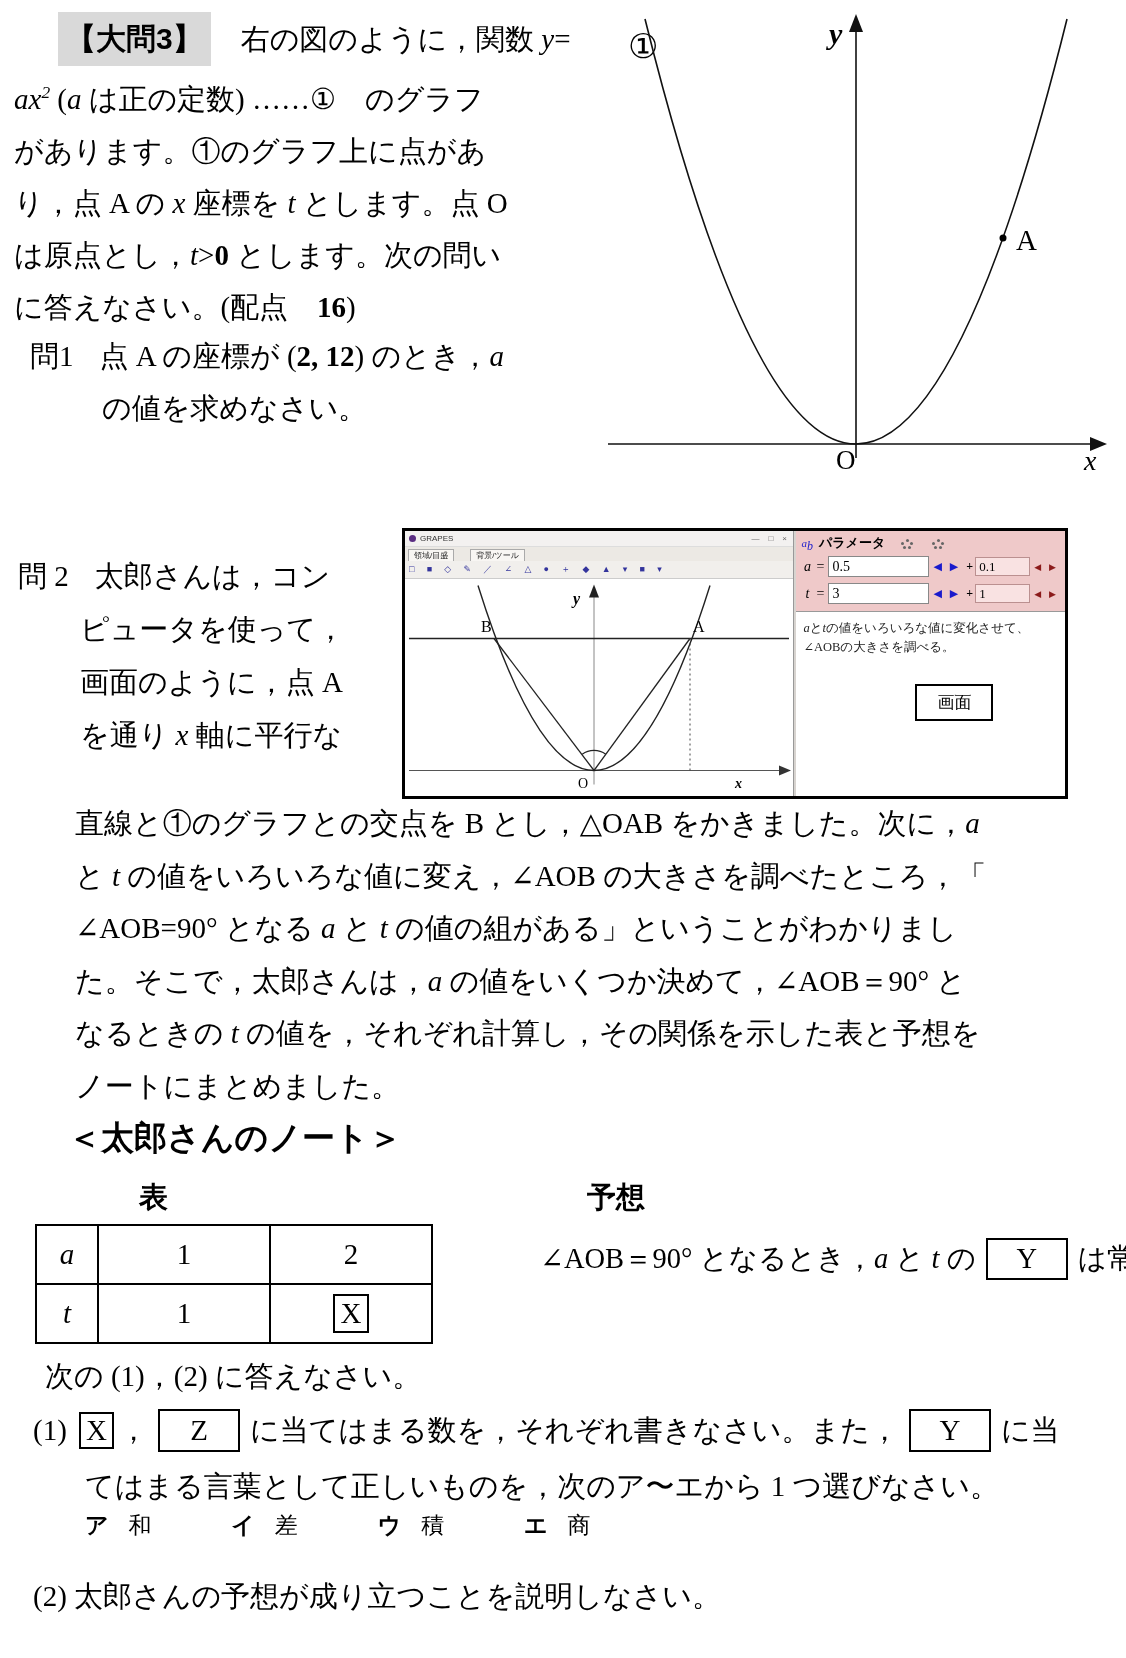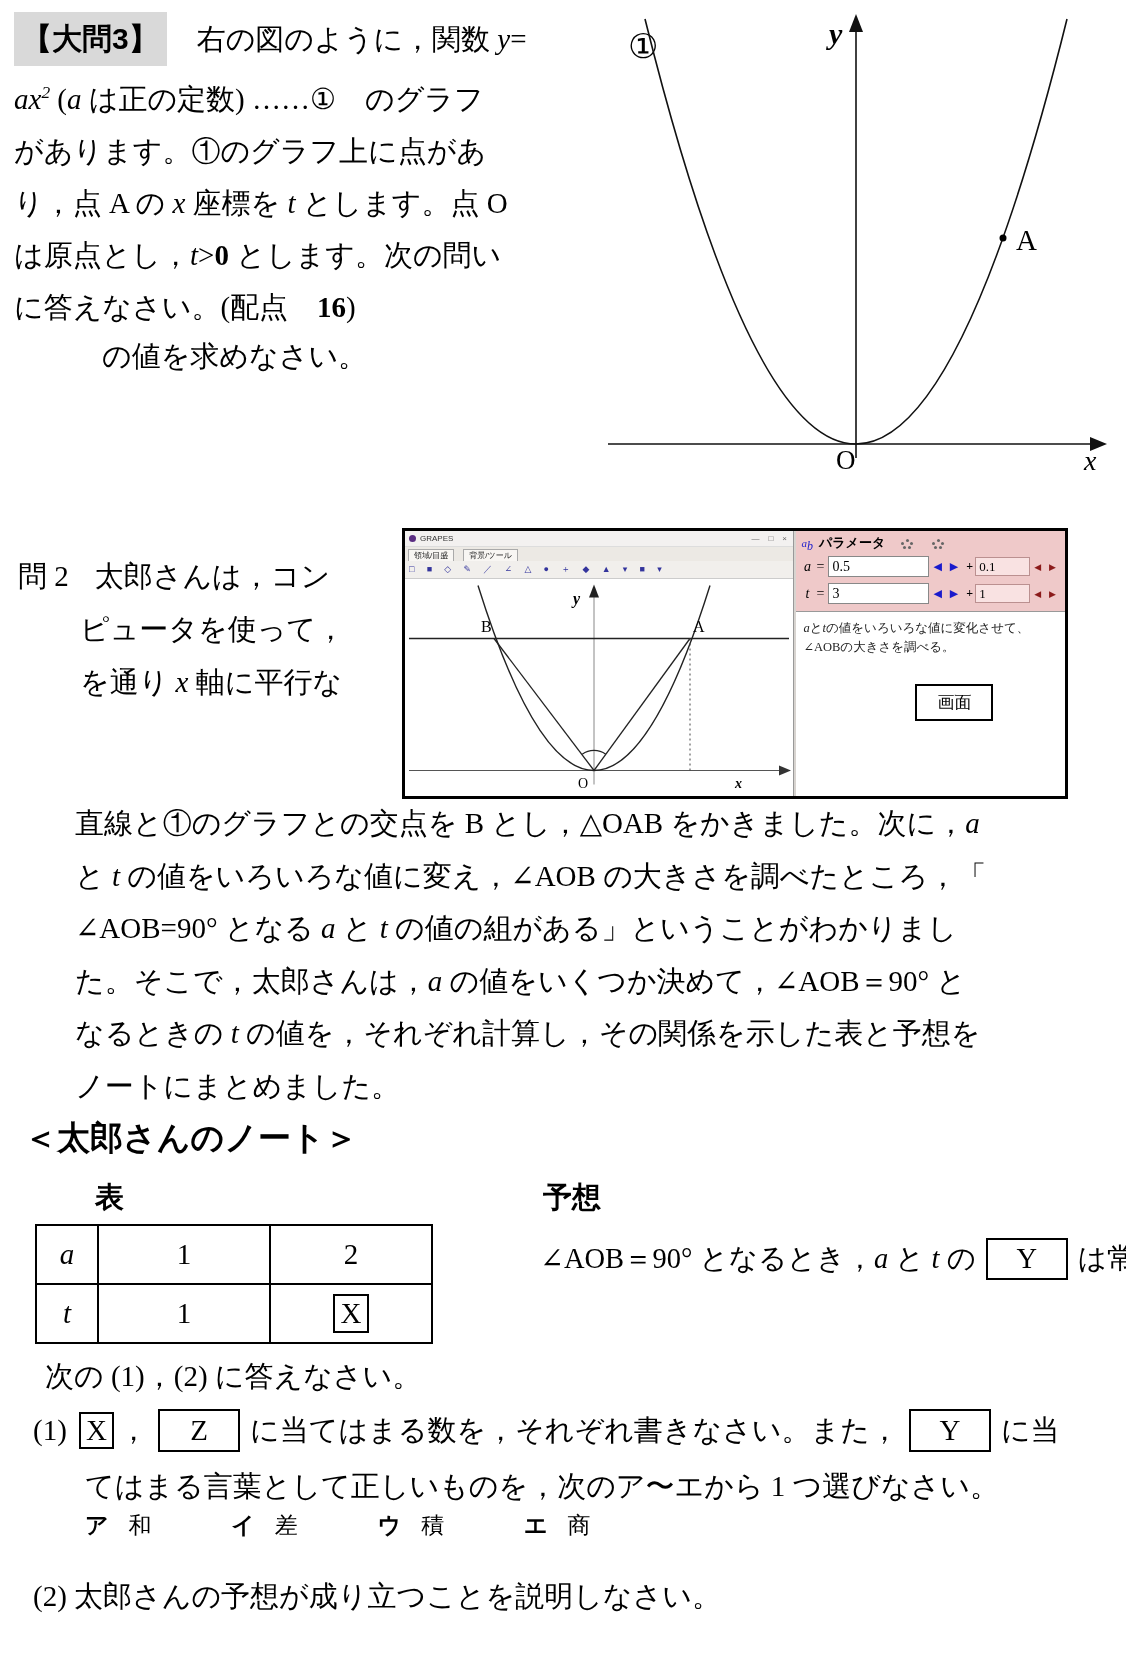--- a/index.html
+++ b/index.html
@@ -1,19 +1,19 @@
 <!DOCTYPE html>
 <html><head>
 <meta charset="utf-8">
 <style>
   html,body{margin:0;padding:0;background:#888;}
   .page{position:relative;width:1126px;height:1658px;background:#fff;
         font-family:"Liberation Serif","DejaVu Serif",serif;color:#000;overflow:hidden;}
   .abs{position:absolute;}
-  .gothic{font-family:"Liberation Sans","DejaVu Sans",sans-serif;}
+  .gothic{font-family:"Liberation Sans","DejaVu Sans",sans-serif;margin-left:44px;}
   .body-line{font-size:29px;line-height:52px;white-space:nowrap;}
   
   .seg-it{font-style:italic;}
   .seg-b{font-weight:bold;}
   .seg-sup{font-size:60%;vertical-align:super;font-style:italic;}
   .seg-box{display:inline-block;border:2.5px solid #000;min-width:70px;text-align:center;
            margin:0 10px;line-height:1.2;padding:2px 4px;}
   .seg-boxsm{display:inline-block;border:2px solid #000;text-align:center;margin:0 5px;
              line-height:1.15;padding:0 5px;}
   
@@ -34,21 +34,21 @@
   .fig1{left:598px;top:6px;}
   .fig1 text{font-family:"Liberation Serif","DejaVu Serif",serif;}
   
   .shot{left:402px;top:528px;width:660px;height:265px;border:3px solid #000;display:flex;background:#15803d;}
   .appwin{width:388px;display:flex;flex-direction:column;background:#fff;}
   .titlebar{height:15px;background:#f3f1f0;border-bottom:1px solid #ddd;display:flex;align-items:center;
             font-size:8px;font-family:"Liberation Sans","DejaVu Sans",sans-serif;color:#333;padding:0 4px;}
   .grape{width:7px;height:7px;border-radius:50%;background:#5a2d82;display:inline-block;margin-right:4px;}
   .wctrl{margin-left:auto;color:#666;letter-spacing:2px;display:flex;gap:7px;font-size:8px;}
   .wctrl span{cursor:default;}
-  .tabrow{height:14px;background:#ece9e4;display:flex;align-items:flex-end;padding-left:3px;gap:9px;}
+  .tabrow{height:14px;background:#ece9e4;display:flex;align-items:flex-end;padding-left:3px;gap:16px;}
   .tab{font-size:8px;font-family:"Liberation Sans","DejaVu Sans",sans-serif;background:#f8f6f3;
        border:1px solid #aaa;border-bottom:none;padding:0 5px;line-height:11px;color:#222;}
   .toolrow{height:17px;background:#f1efec;border-bottom:1px solid #ccc;display:flex;align-items:center;padding-left:4px;}
   .toolglyphs{font-size:9px;letter-spacing:5px;color:#33349c;white-space:nowrap;}
   .appgraph{flex:1;display:block;}
   .appgraph text{font-family:"Liberation Serif","DejaVu Serif",serif;}
   .appdiv{width:4px;background:#d8d4d0;border-left:1px solid #999;}
   .ppanel{flex:1;display:flex;flex-direction:column;background:#fff;}
   .pink{background:#efc9c9;border-bottom:1px solid #999;padding:2px 5px 4px 5px;}
   .phead{display:flex;align-items:center;height:20px;}
@@ -116,28 +116,32 @@
     <line x1="258" y1="452" x2="258" y2="22" stroke="#111" stroke-width="1.6"></line>
     <polygon points="258,8 251,26 265,26" fill="#111"></polygon>
     <circle cx="405" cy="232" r="3.5" fill="#000"></circle>
     <text x="418" y="244" font-size="29">A</text>
     <text x="231" y="38" font-size="30" font-style="italic" font-weight="bold">y</text>
     <text x="486" y="464" font-size="28" font-style="italic">x</text>
     <text x="238" y="463" font-size="27">O</text>
   </svg>
 
   <div class="abs q1">
+    <div class="body-line">
+      <span class="qlabel">問1</span><span><span>点 A の座標が (</span><span class="seg-b">2, 12</span><span>) のとき，</span><span class="seg-it">a</span></span>
+    </div>
     <div class="body-line q1-l2"><span>の値を求めなさい。</span></div>
   </div>
 
   <div class="abs q2">
     <div class="body-line">
       <span class="qlabel">問 2</span><span><span>太郎さんは，コン</span></span>
     </div>
     <div class="body-line q2-ind"><span>ピュータを使って，</span></div>
+    <div class="body-line q2-ind"><span>画面のように，点 A</span></div>
     <div class="body-line q2-ind"><span>を通り </span><span class="seg-it">x</span><span> 軸に平行な</span></div>
   </div>
 
   <div class="abs shot">
     <div class="appwin">
       <div class="titlebar">
         <span class="grape"></span>
         <span>GRAPES</span>
         <span class="wctrl">
           <span>—</span>

